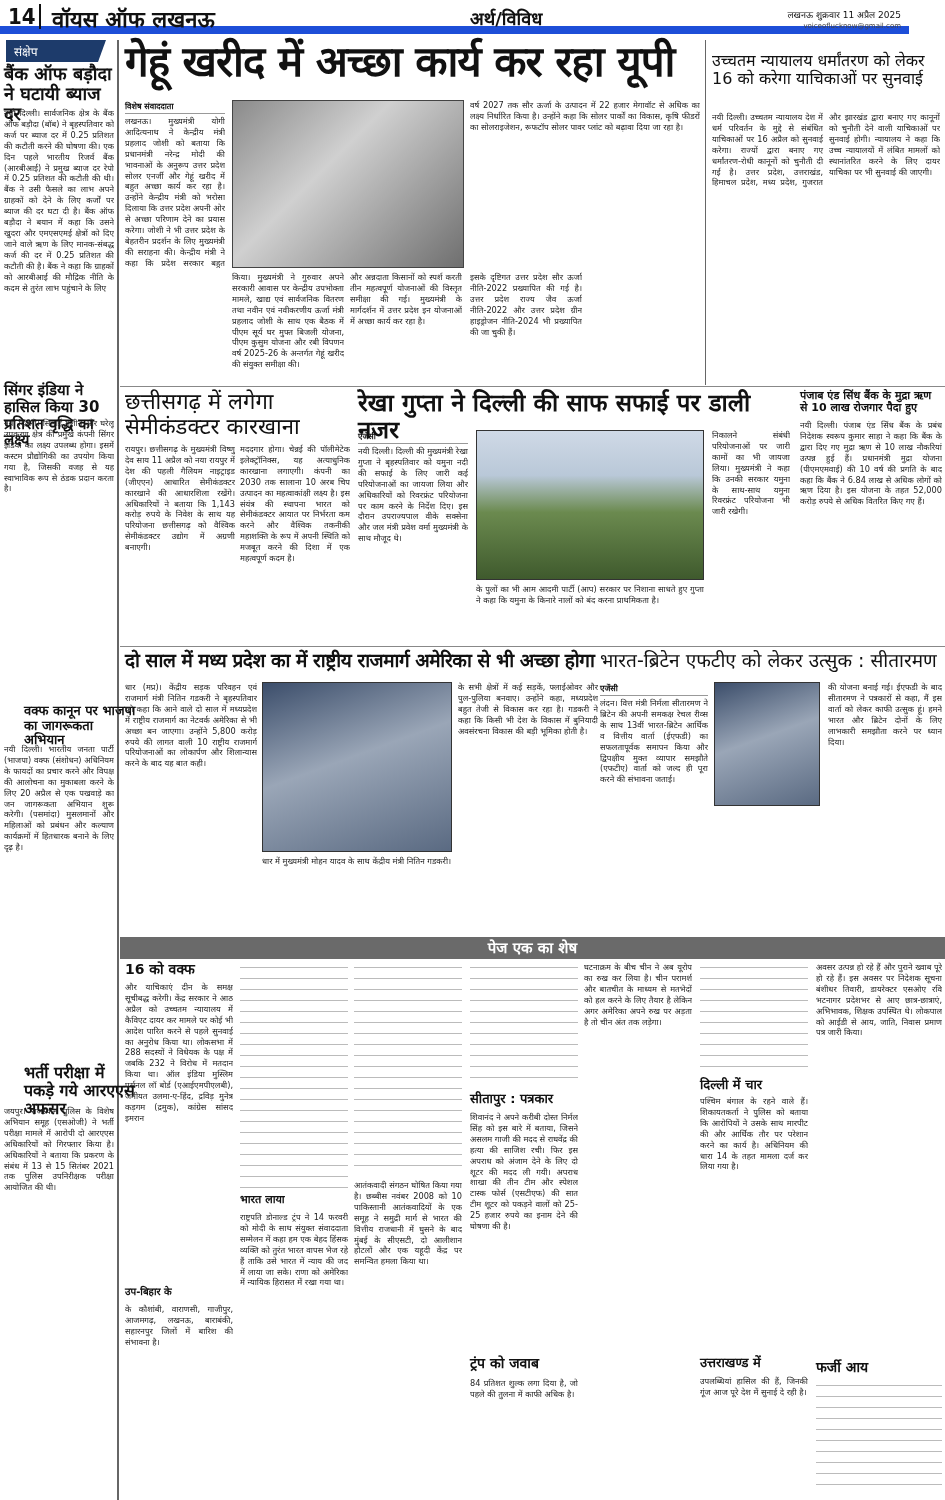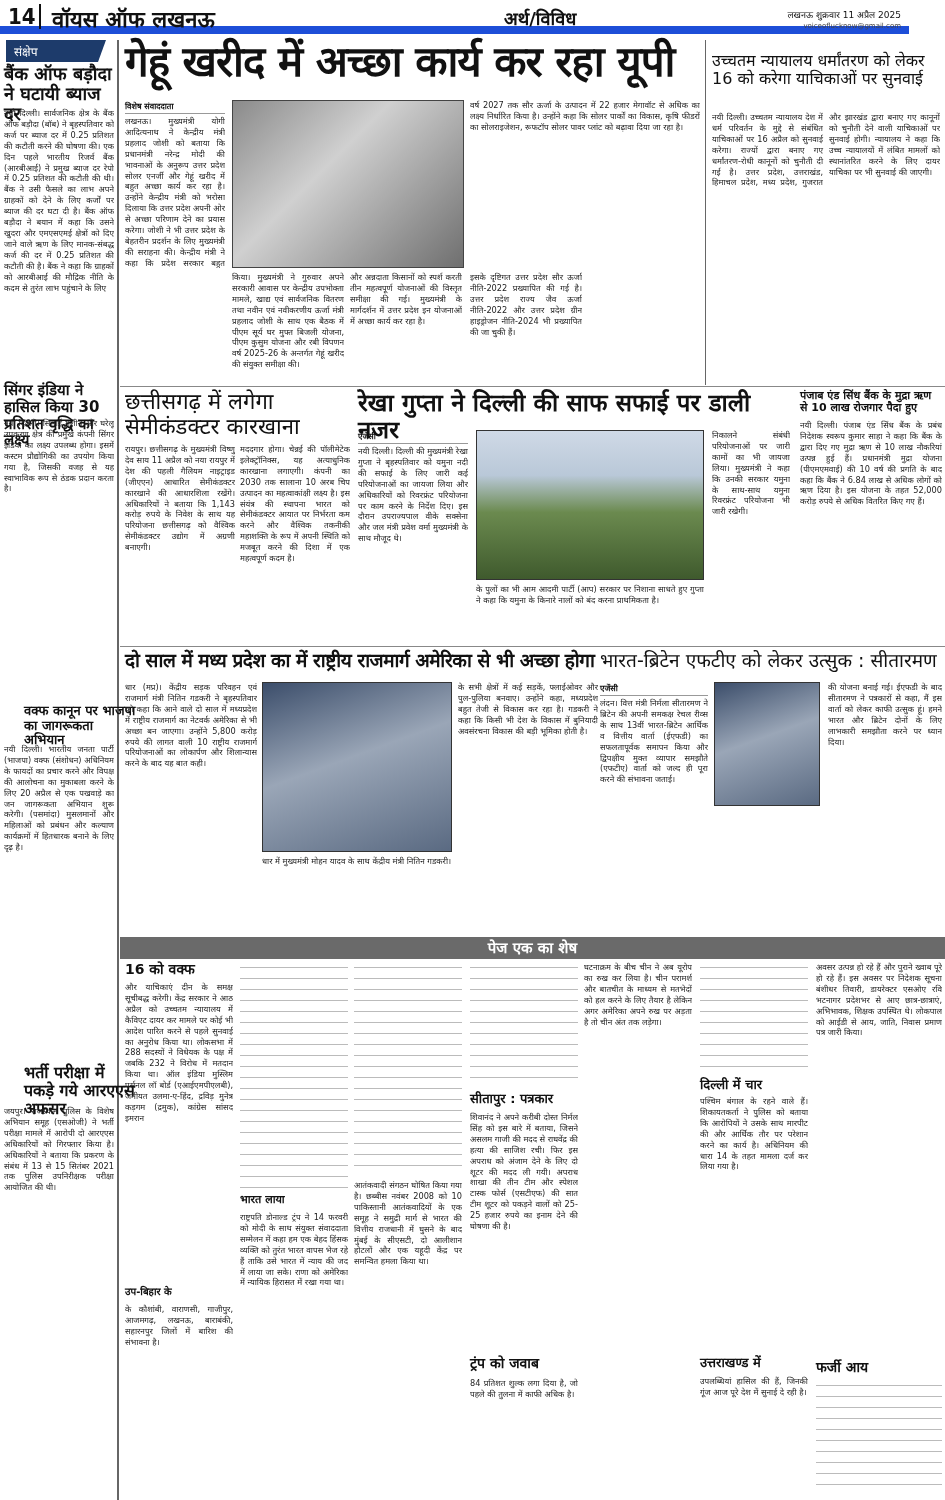--- a/index.html
+++ b/index.html
@@ -1,21 +1,21 @@
 <!DOCTYPE html>
 <html><head>
 <meta charset="utf-8">
 <style>
   * { box-sizing: border-box; margin: 0; padding: 0; }
   body { width: 945px; height: 1500px; background: #fff; font-family: "DejaVu Sans", sans-serif; color: #111; overflow: hidden; position: relative; }
   .abs { position: absolute; }
   .masthead { left: 0; top: 0; width: 909px; height: 34px; border-bottom: 8px solid #1d4ed8; }
   .page-no { left: 8px; top: 4px; font-size: 22px; font-weight: bold; font-family: "DejaVu Sans Condensed","DejaVu Sans", sans-serif; border-right: 2px solid #111; padding-right: 3px; }
   .paper-name { left: 40px; top: 3px; font-size: 22px; font-weight: bold; margin-left: 12px; }
-  .section { left: 470px; top: 6px; font-size: 18px; font-weight: bold; margin-left: 34px; }
+  .section { left: 470px; top: 6px; font-size: 18px; font-weight: bold; }
   .dateline { right: 8px; top: 8px; font-size: 9px; }
   .email { right: 8px; top: 22px; font-size: 7px; color: #444; margin-left: 39px; }
   .col-divider { background: #666; width: 2px; }
   .tag { left: 6px; top: 40px; width: 100px; height: 22px; background: #1d3b6b; color: #fff; font-size: 12px; padding: 3px 8px; clip-path: polygon(0 0,100% 0,92% 100%,0 100%); }
   h1, h2, h3 { font-weight: bold; line-height: 1.12; }
   .hl-main { left: 125px; top: 38px; width: 580px; font-size: 42px; letter-spacing: -1px; }
   .hl-right { left: 712px; top: 52px; width: 230px; font-size: 16px; font-weight: normal; }
   .hl-side { font-size: 17px; }
   .body-text { font-size: 8.2px; line-height: 1.33; color: #222; text-align: justify; overflow: hidden; }
   .byline { font-size: 8px; font-weight: bold; border-bottom: 1px solid #999; padding-bottom: 2px; }

